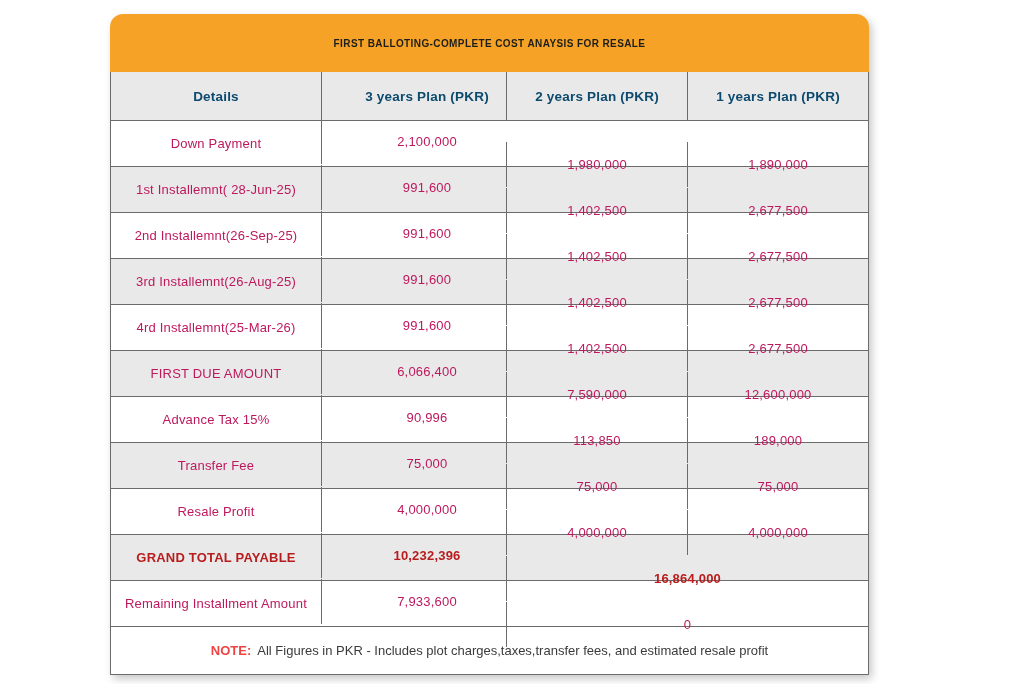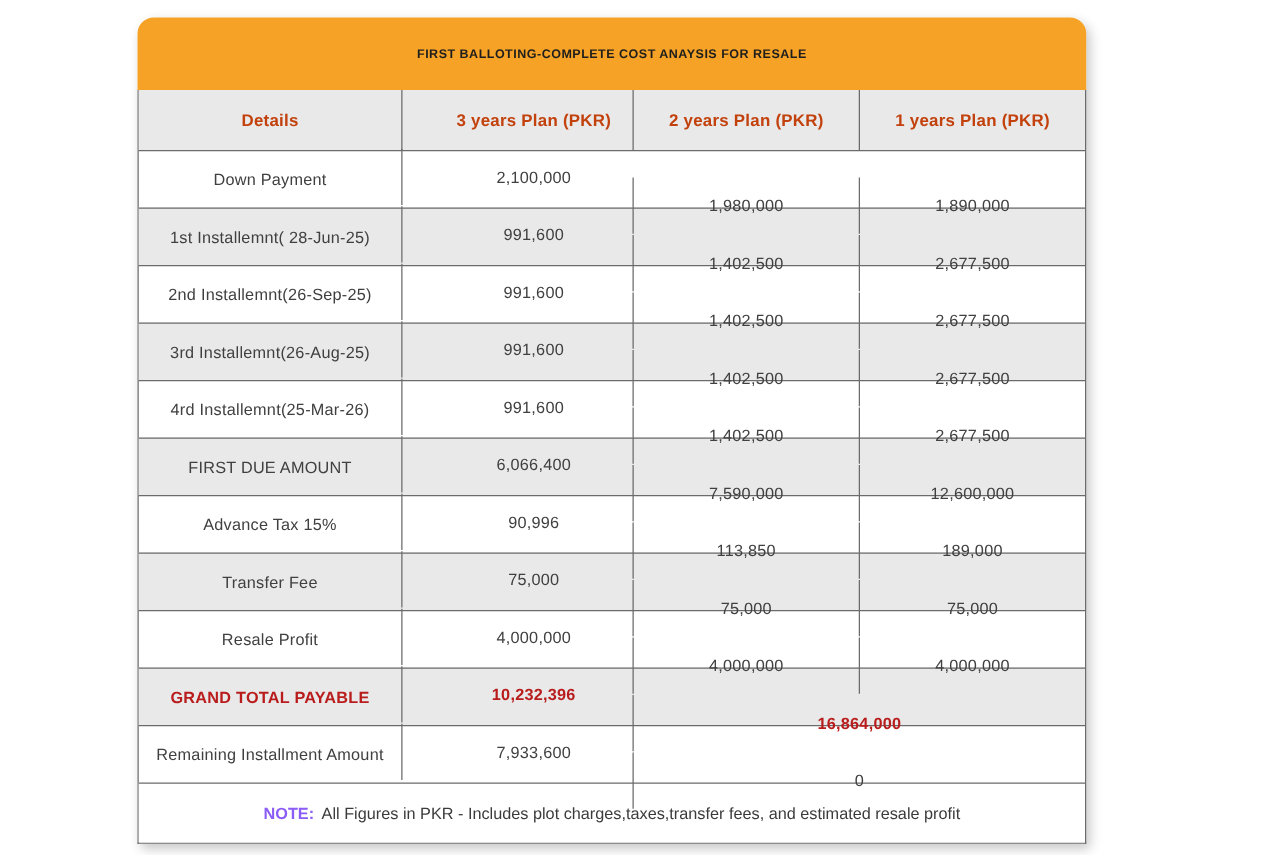--- a/index.html
+++ b/index.html
@@ -47,37 +47,37 @@
   .w2 { width: 185px; padding-left: 32px; }
   .w3 { width: 181px; }
   .w4 { flex: 1; }
   .h-head { height: 48px; background: #E9E9E9; }
   .h-data { height: 45px; }
   .h-note { height: 47px; }
   .rows .trow:nth-child(even) { background: #E9E9E9; }
   .col-header {
     font-size: 13.5px;
     font-weight: bold;
-    color: #c2410c;
+    color: #0c4a6e;
     letter-spacing: 0.2px;
   }
   .label, .val {
     font-size: 13px;
-    color: #404040;
+    color: #be185d;
     letter-spacing: 0.2px;
   }
   .em .label, .em .val {
     font-weight: bold;
     color: #b91c1c;
   }
   .lift { position: relative; top: -2px; }
   .shift { position: relative; top: 21px; }
   .note-row { background: #ffffff; }
   .note-cell { flex: 1; font-size: 13px; color: #3B3B3B; }
-  .note-label { font-weight: bold; margin-right: 6px; color: #8b5cf6; }
+  .note-label { font-weight: bold; margin-right: 6px; color: #ef4444; }
 </style>
 </head>
 <body>
 
 <div class="card">
   <div class="banner" style="background: rgb(245, 162, 38);">
     <span class="banner-title" style="color: rgb(30, 30, 28);">FIRST BALLOTING-COMPLETE COST ANAYSIS FOR RESALE</span>
   </div>
 
   <div class="tbl">

